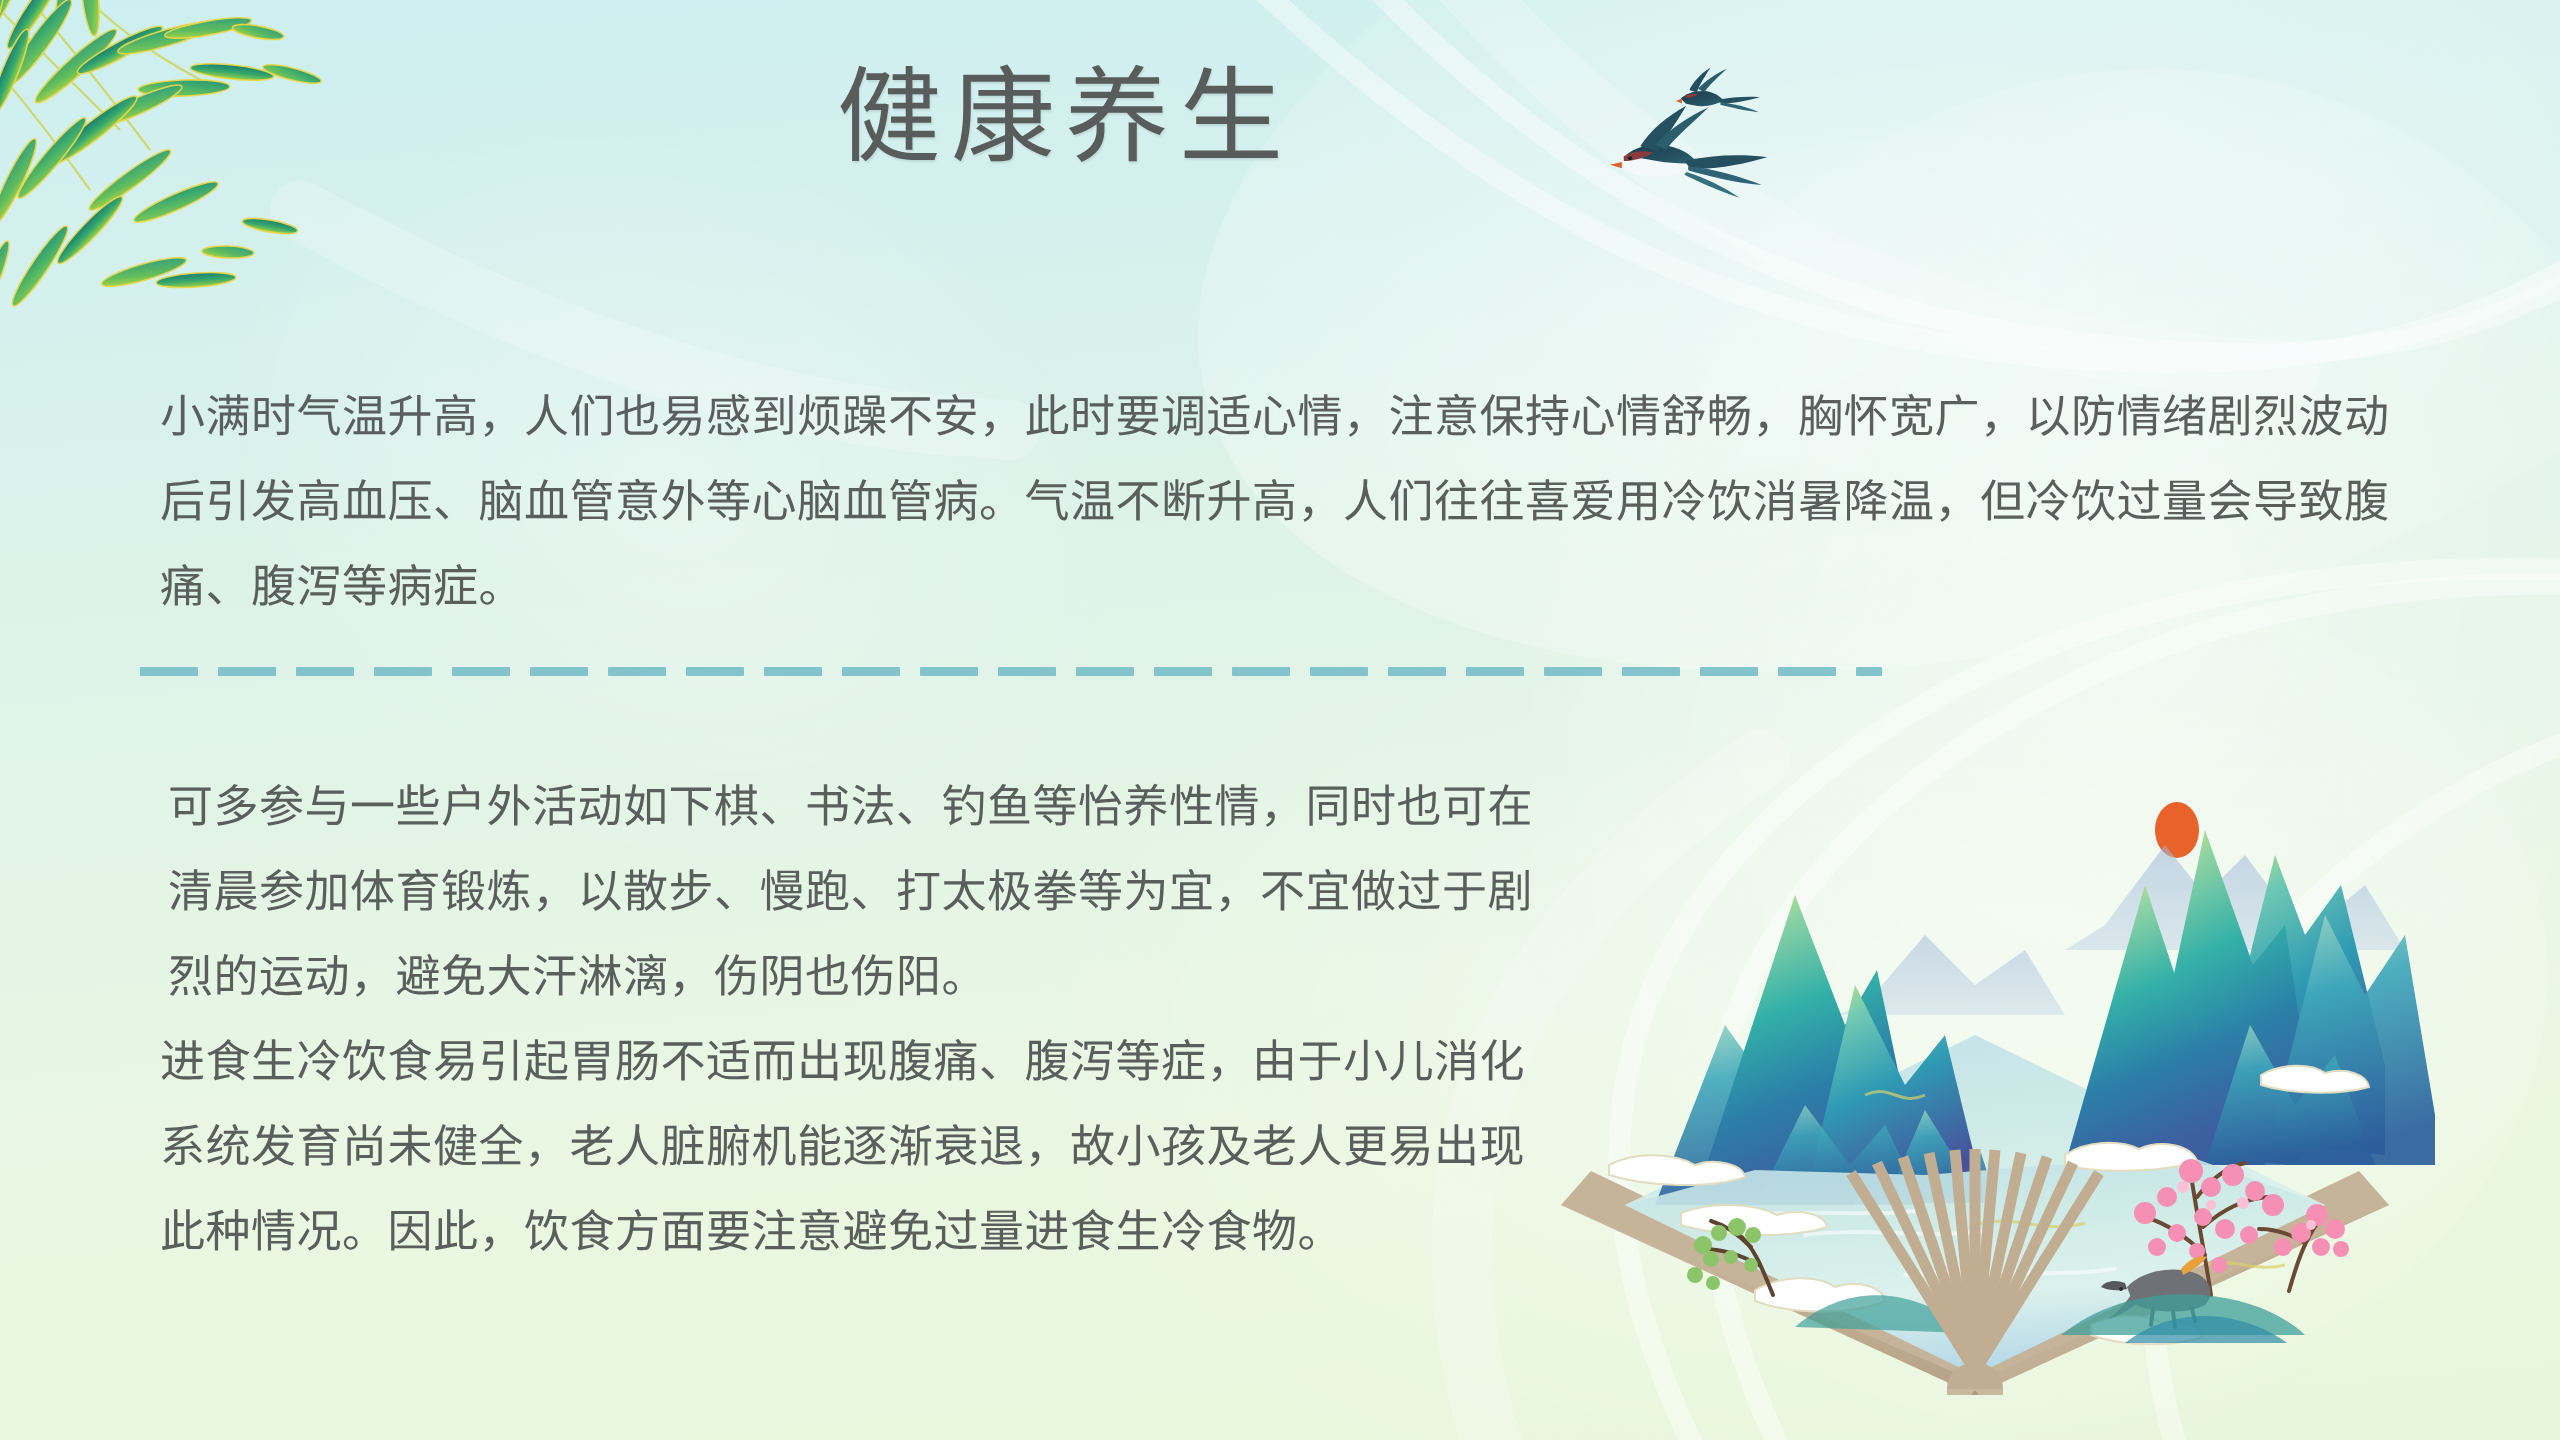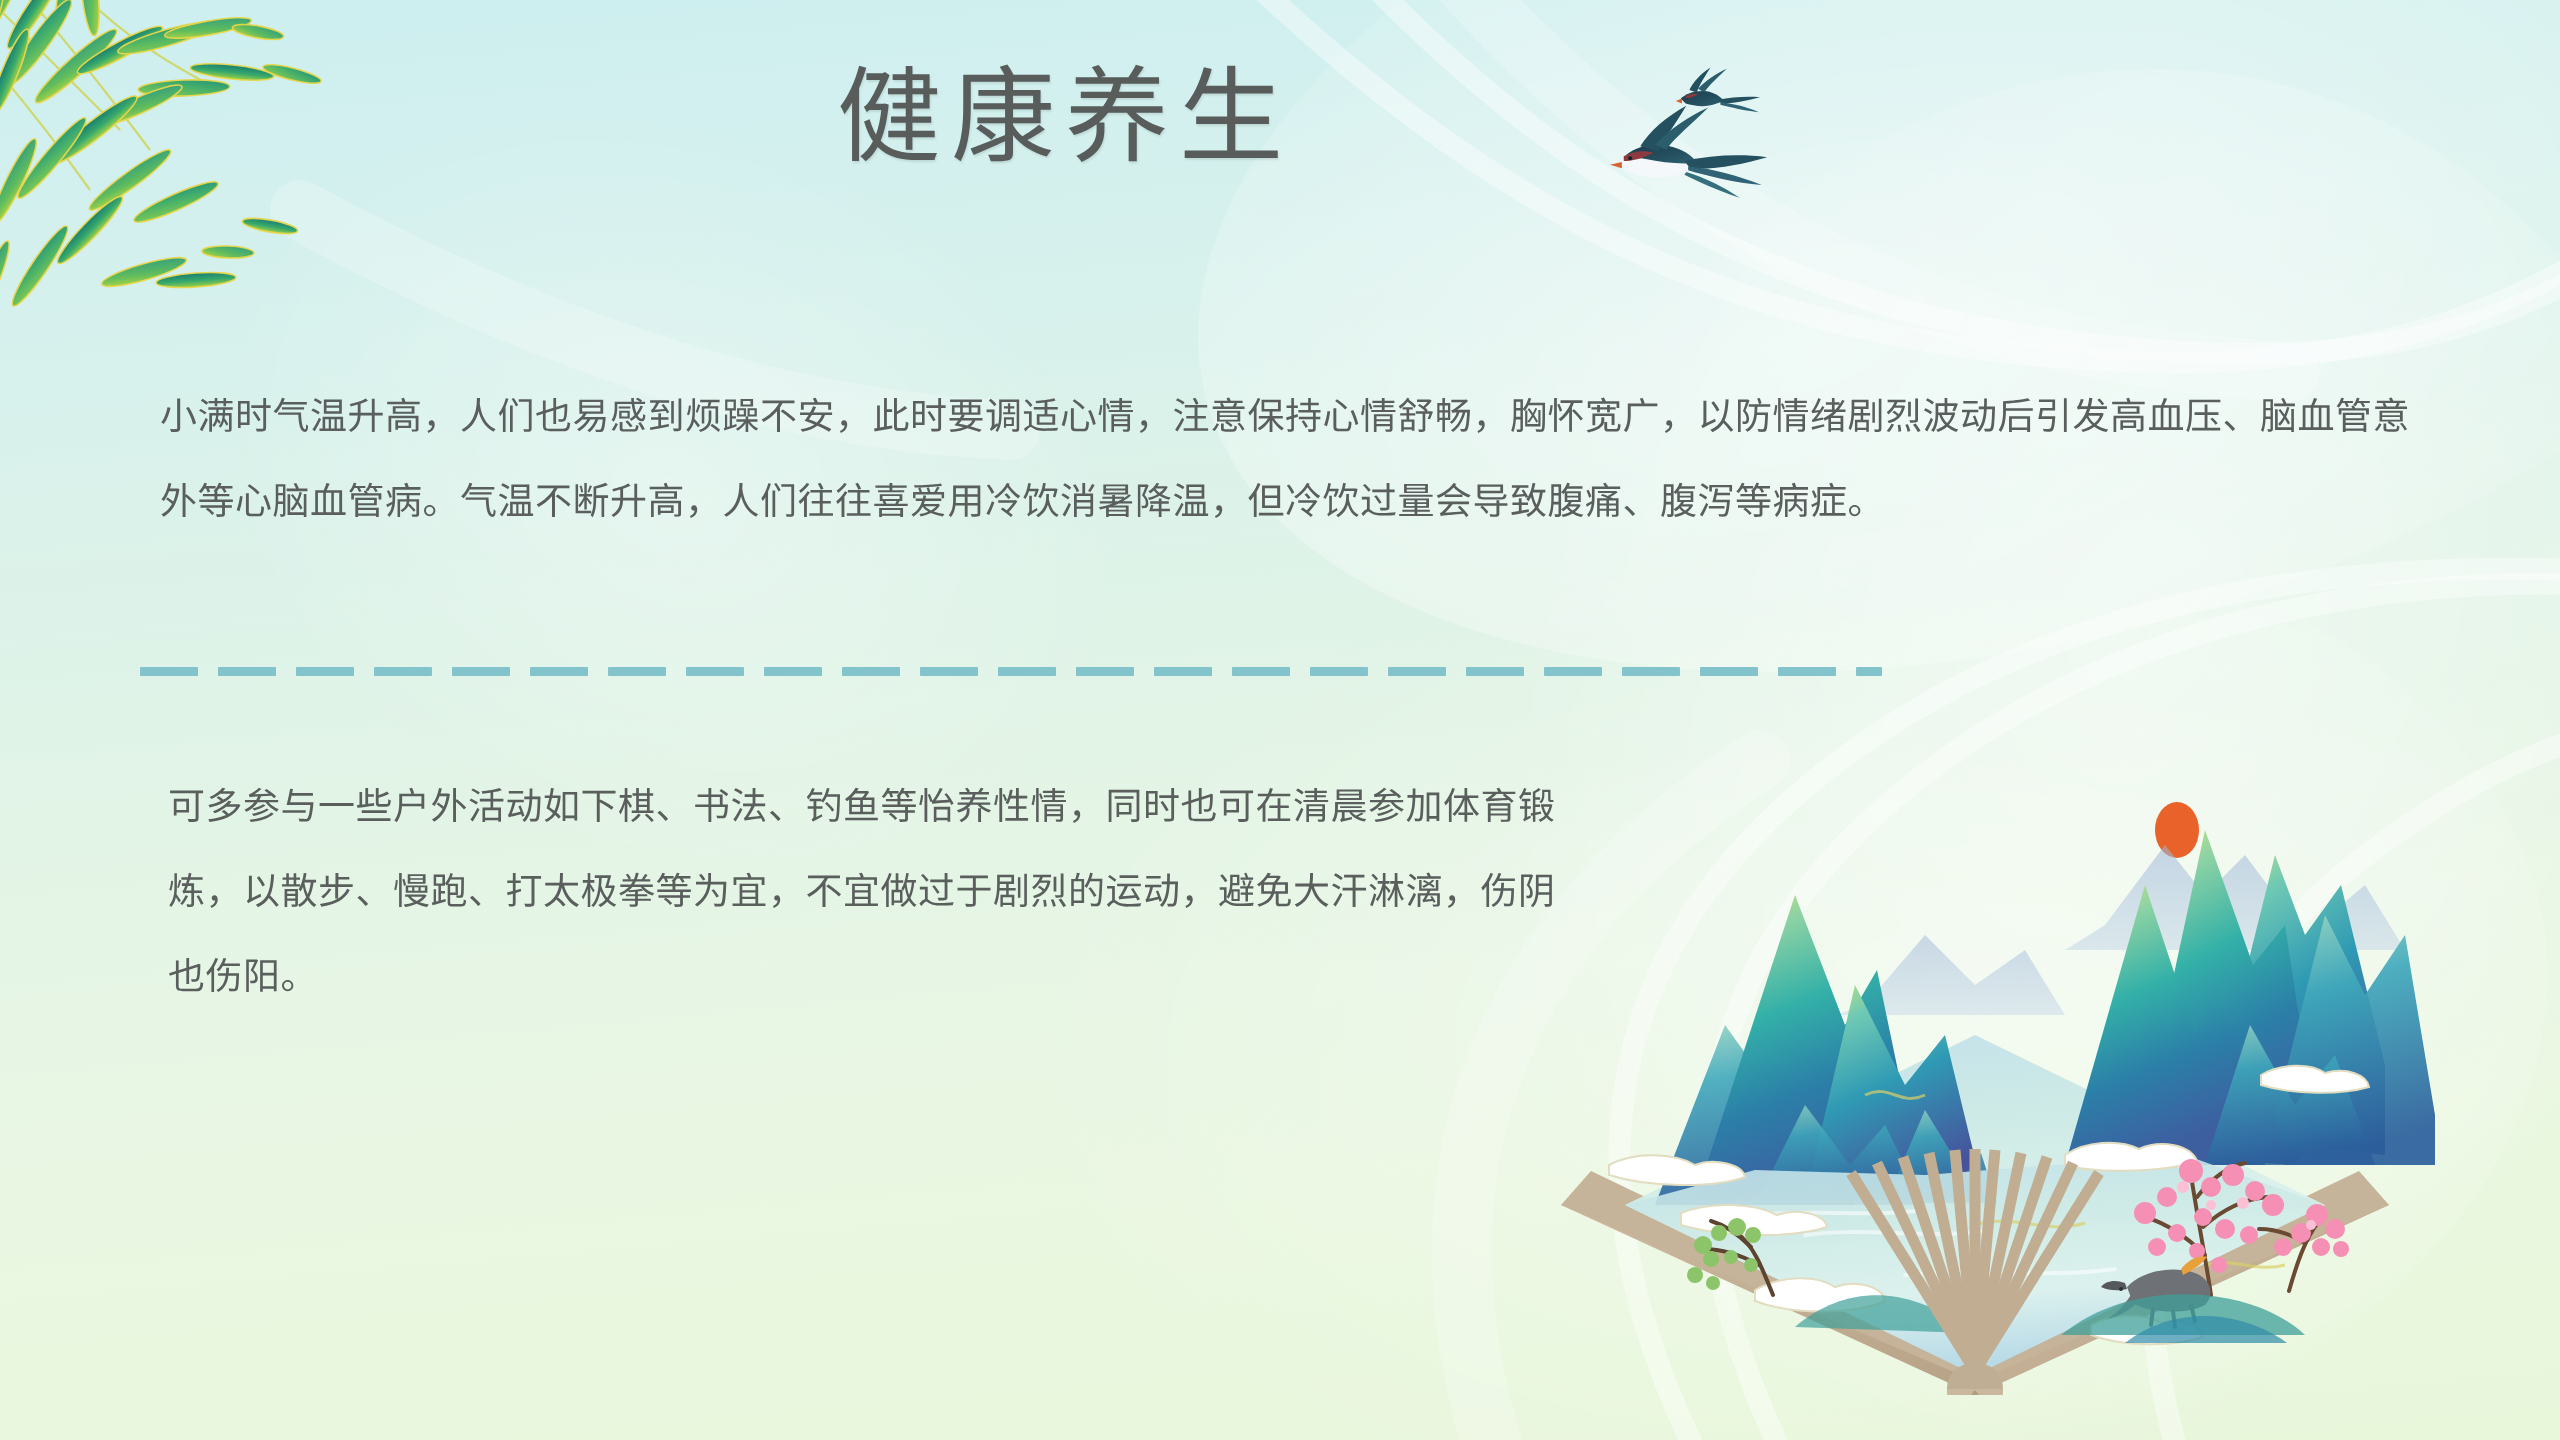--- a/index.html
+++ b/index.html
@@ -110,21 +110,21 @@
     left: 1585px;
     width: 190px;
     height: 160px;
     pointer-events: none;
   }
 
   
   .para-block {
     position: absolute;
     color: #5a5f5e;
-    font-size: 37px;
+    font-size: 45px;
     line-height: 85px;
     letter-spacing: 0.5px;
     white-space: pre-wrap;
   }
   .para-top {
     top: 374px;
     left: 160px;
     width: 2250px;
   }
   .para-mid {
@@ -316,20 +316,21 @@
     <span class="dash"></span>
     <span class="dash"></span>
     <span class="dash"></span>
     <span class="dash"></span>
     <span class="dash"></span>
     <span class="dash short"></span>
   </div>
 
   <div class="para-block para-mid">可多参与一些户外活动如下棋、书法、钓鱼等怡养性情，同时也可在清晨参加体育锻炼，以散步、慢跑、打太极拳等为宜，不宜做过于剧烈的运动，避免大汗淋漓，伤阴也伤阳。</div>
 
+  <div class="para-block para-bot">进食生冷饮食易引起胃肠不适而出现腹痛、腹泻等症，由于小儿消化系统发育尚未健全，老人脏腑机能逐渐衰退，故小孩及老人更易出现此种情况。因此，饮食方面要注意避免过量进食生冷食物。</div>
 
   <svg class="fan" viewBox="0 0 940 660">
     <defs>
       <linearGradient id="mtA" x1="0" y1="0" x2="0.3" y2="1">
         <stop offset="0%" stop-color="#dbe86f"></stop>
         <stop offset="18%" stop-color="#8ed3a4"></stop>
         <stop offset="45%" stop-color="#33b0a8"></stop>
         <stop offset="72%" stop-color="#2b7fa8"></stop>
         <stop offset="100%" stop-color="#3d5fa0"></stop>
       </linearGradient>

